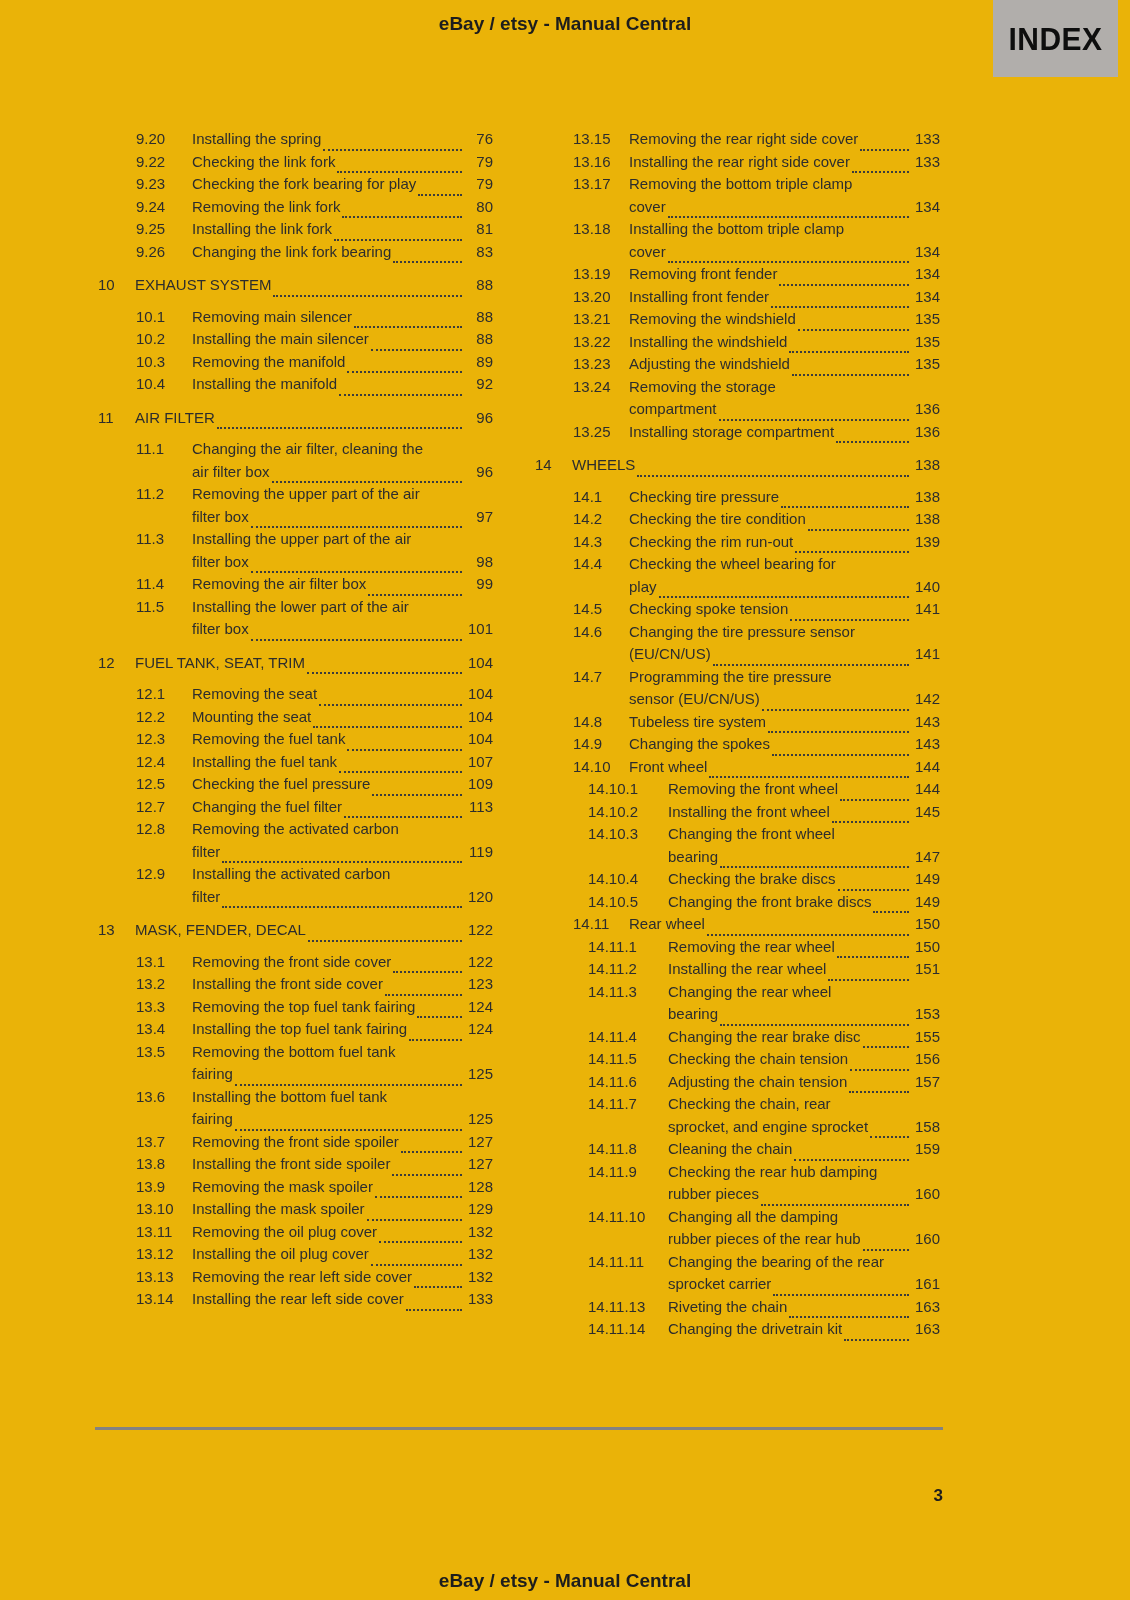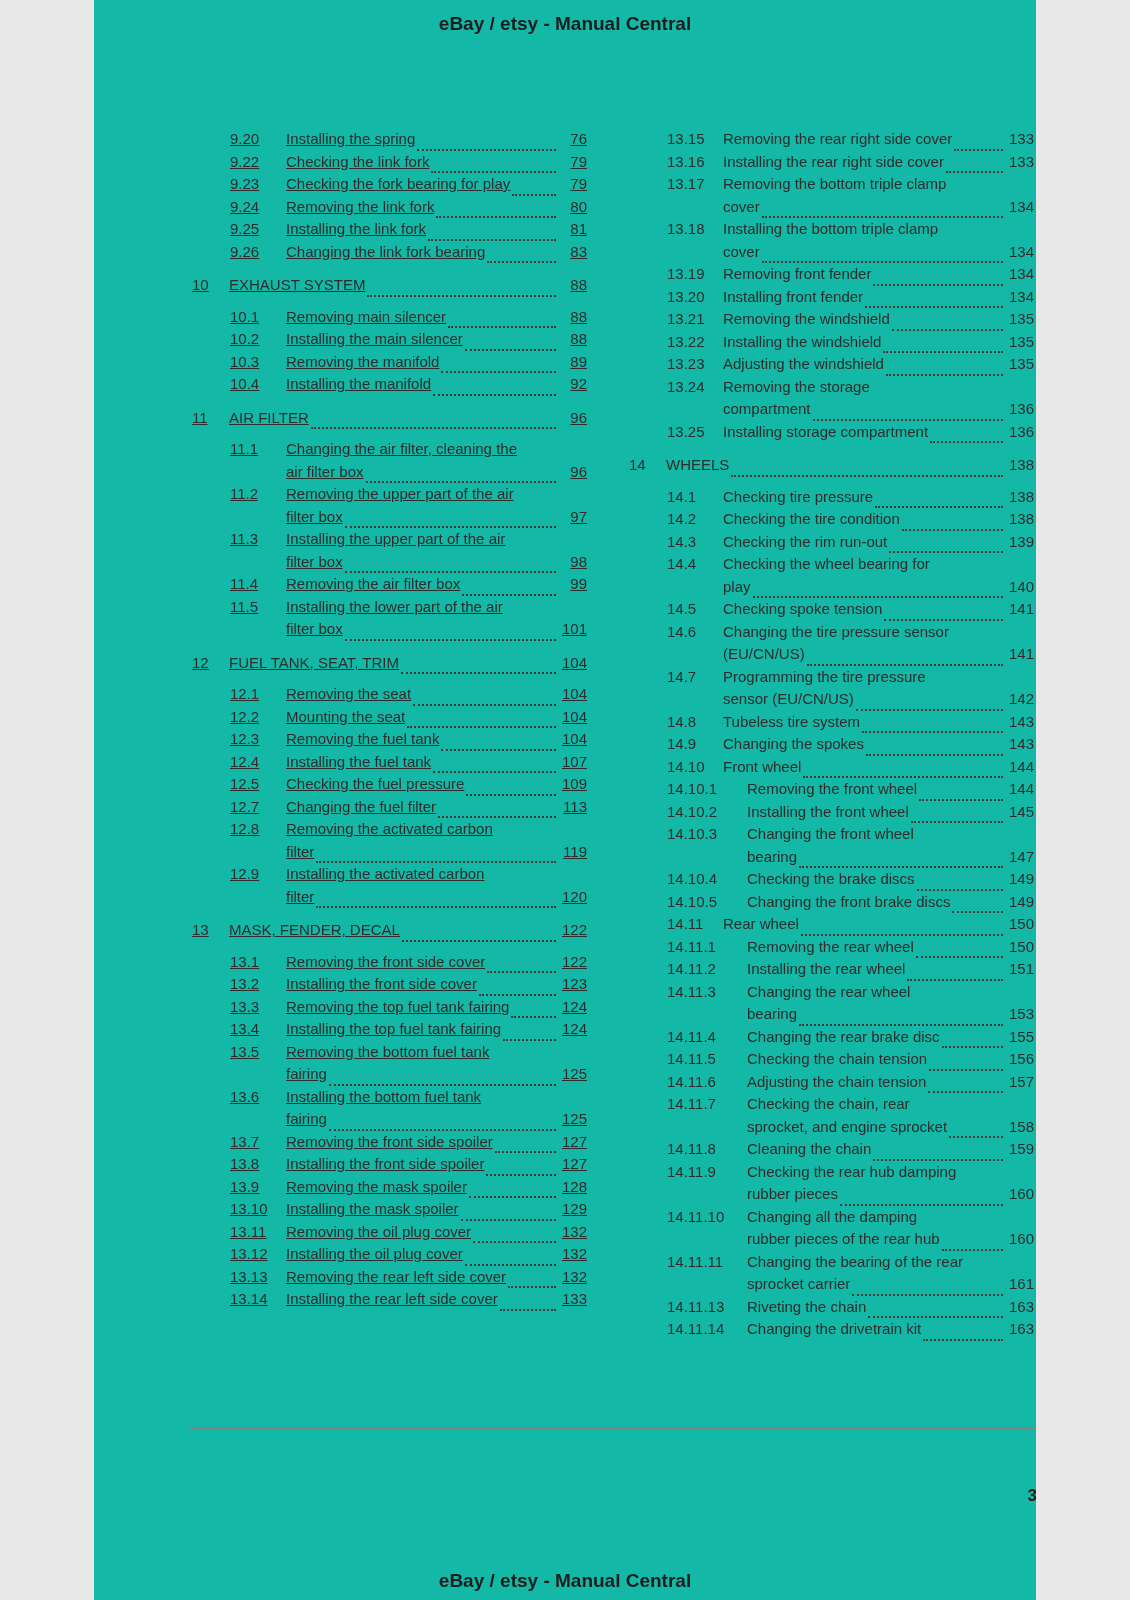--- a/index.html
+++ b/index.html
@@ -1,23 +1,23 @@
 <!DOCTYPE html>
 <html><head>
 <meta charset="utf-8">
 <style>
   * { box-sizing: border-box; margin: 0; padding: 0; }
   html, body { background: #e8e8e8; }
   body { font-family: "Liberation Sans", sans-serif; }
   .page {
     position: relative;
-    width: 942px;
+    width: 1130px;
     height: 1600px;
     margin: 0 auto;
-    background: #14b8a6;
+    background: #eab308;
     color: #2d2d2d;
     overflow: hidden;
   }
   .header-title {
     position: absolute;
     top: 13px; left: 0; right: 0;
     text-align: center;
     font-size: 19px;
     font-weight: 700;
     color: #1d1d1d;
@@ -37,29 +37,29 @@
     letter-spacing: 0.5px;
     color: #0e0e0e;
     transform: scaleY(1.05);
   }
   .col {
     position: absolute;
     top: 128px;
     font-size: 15px;
     line-height: 22.5px;
   }
-  .col-left  { left: 98px;  width: 395px; text-decoration: underline; }
+  .col-left  { left: 98px;  width: 395px; }
   .col-right { left: 535px; width: 405px; }
 
   .row { display: flex; align-items: flex-start; }
   .row.sec { margin: 11px 0 9px 0; align-items: flex-end; }
   .row.sec .num  { flex: 0 0 37px; }
   .row.sub, .row.sub3 { padding-left: 38px; }
   .row.sub  .num { flex: 0 0 56px; }
-  .row.sub3 .num { flex: 0 0 80px; }
+  .row.sub3 .num { flex: 0 0 80px; margin-left: 15px; }
   .num { white-space: nowrap; }
   .body { flex: 1 1 auto; min-width: 0; display: block; }
   .line { display: block; white-space: nowrap; }
   .lastline { display: flex; align-items: flex-start; }
   .txt { white-space: nowrap; }
   .leader {
     flex: 1 1 auto;
     min-width: 10px;
     margin: 0 3px 0 2px;
     border-bottom: 2px dotted #3c3c3c;

